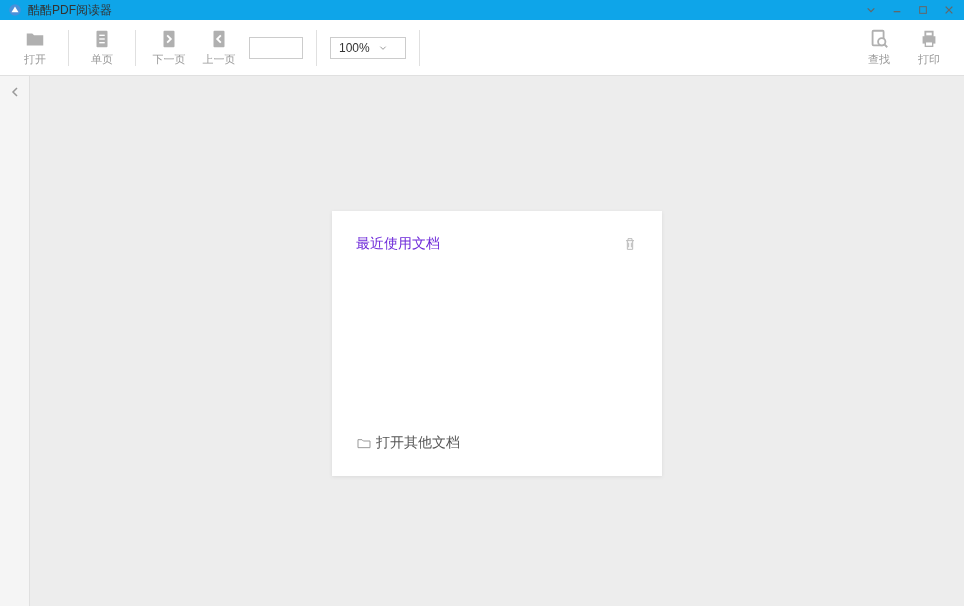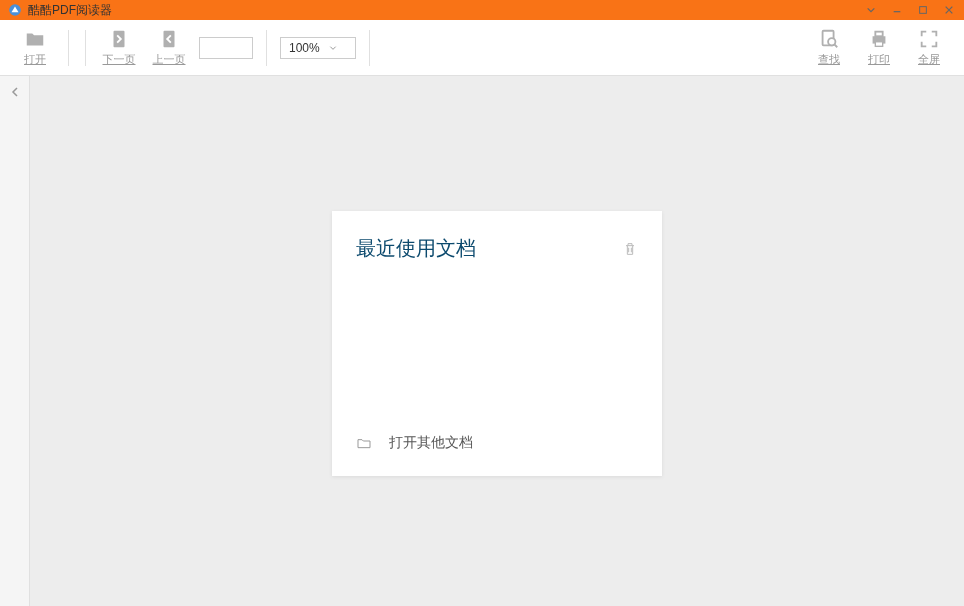--- a/index.html
+++ b/index.html
@@ -9,21 +9,21 @@
       height: 606px;
       overflow: hidden;
       background: #fff;
     }
     .titlebar {
       height: 20px;
       display: flex;
       align-items: center;
       justify-content: space-between;
       padding: 0 8px;
-      background: #f97316;
+      background: #0ea5e9;
     }
     .title-left { display: flex; align-items: center; gap: 6px; }
     .app-icon {
       width: 14px; height: 14px;
       display: flex; align-items: center; justify-content: center;
     }
     .app-title { font-size: 12px; color: #333; }
     .title-right { display: flex; align-items: center; gap: 12px; }
     .win-btn {
       width: 14px; height: 14px;
@@ -42,21 +42,21 @@
       display: flex;
       flex-direction: column;
       align-items: center;
       justify-content: center;
       width: 50px;
       height: 50px;
       cursor: pointer;
       color: #999;
     }
     .tool-icon { width: 22px; height: 22px; color: #b0b0b0; display: flex; align-items: center; justify-content: center; }
-    .tool-label { font-size: 11px; margin-top: 2px; color: #999; text-decoration: underline; }
+    .tool-label { font-size: 11px; margin-top: 2px; color: #999; }
     .divider { width: 1px; height: 36px; background: #e0e0e0; margin: 0 8px; }
     .page-input {
       width: 54px; height: 22px;
       border: 1px solid #ccc;
       font-size: 12px;
       text-align: center;
       color: #333;
       margin: 0 5px;
     }
     .zoom-select {
@@ -104,27 +104,27 @@
       box-shadow: 0 1px 4px rgba(0,0,0,0.08);
       display: flex;
       flex-direction: column;
       padding: 24px;
     }
     .card-header {
       display: flex;
       justify-content: space-between;
       align-items: center;
     }
-    .card-title { font-size: 20px; color: #0c4a6e; }
+    .card-title { font-size: 14px; color: #6d28d9; }
     .trash-btn { width: 16px; height: 16px; color: #bbb; cursor: pointer; }
     .card-body { flex: 1; }
     .card-footer {
       display: flex;
       align-items: center;
-      gap: 17px;
+      gap: 4px;
       cursor: pointer;
     }
     .folder-icon { width: 16px; height: 16px; color: #999; display: flex; align-items: center; }
     .open-other { font-size: 14px; color: #555; }
     svg { display: block; }
   </style>
 </head>
 <body>
 
 <div class="titlebar">
@@ -164,20 +164,31 @@
 <div class="toolbar">
   <div class="tool-item">
     <span class="tool-icon">
       <svg viewBox="0 0 24 24" width="22" height="22">
           <path d="M3 6 L9 6 L11 8 L21 8 L21 19 L3 19 Z" fill="#b0b0b0"></path>
         </svg>
     </span>
     <span class="tool-label">打开</span>
   </div>
   <div class="divider"></div>
+  <div class="tool-item">
+    <span class="tool-icon">
+      <svg viewBox="0 0 24 24" width="22" height="22">
+          <rect x="6" y="3" width="12" height="18" rx="1" fill="#b0b0b0"></rect>
+          <line x1="9" y1="8" x2="15" y2="8" stroke="#fff" stroke-width="1.5"></line>
+          <line x1="9" y1="12" x2="15" y2="12" stroke="#fff" stroke-width="1.5"></line>
+          <line x1="9" y1="16" x2="15" y2="16" stroke="#fff" stroke-width="1.5"></line>
+        </svg>
+    </span>
+    <span class="tool-label">单页</span>
+  </div>
   <div class="divider"></div>
   <div class="tool-item">
     <span class="tool-icon">
       <svg viewBox="0 0 24 24" width="22" height="22">
           <rect x="6" y="3" width="12" height="18" rx="1" fill="#b0b0b0"></rect>
           <path d="M10 8 L14 12 L10 16" fill="none" stroke="#fff" stroke-width="2"></path>
         </svg>
     </span>
     <span class="tool-label">下一页</span>
   </div>
@@ -214,28 +225,20 @@
   </div>
   <div class="tool-item">
     <span class="tool-icon">
       <svg viewBox="0 0 24 24" width="22" height="22">
           <rect x="5" y="9" width="14" height="8" fill="#b0b0b0"></rect>
           <rect x="8" y="4" width="8" height="5" fill="none" stroke="#b0b0b0" stroke-width="2"></rect>
           <rect x="8" y="15" width="8" height="5" fill="#fff" stroke="#b0b0b0" stroke-width="1.5"></rect>
         </svg>
     </span>
     <span class="tool-label">打印</span>
-  </div>
-  <div class="tool-item">
-    <span class="tool-icon">
-      <svg viewBox="0 0 24 24" width="22" height="22">
-          <path d="M4 9 L4 4 L9 4 M15 4 L20 4 L20 9 M20 15 L20 20 L15 20 M9 20 L4 20 L4 15" fill="none" stroke="#b0b0b0" stroke-width="2"></path>
-        </svg>
-    </span>
-    <span class="tool-label">全屏</span>
   </div>
 </div>
 
 <div class="main-area">
   <div class="sidebar">
     <div class="sidebar-item">
       <svg viewBox="0 0 12 12" width="12" height="12">
           <path d="M8 2 L4 6 L8 10" fill="none" stroke="#999" stroke-width="1.5"></path>
         </svg>
     </div>

